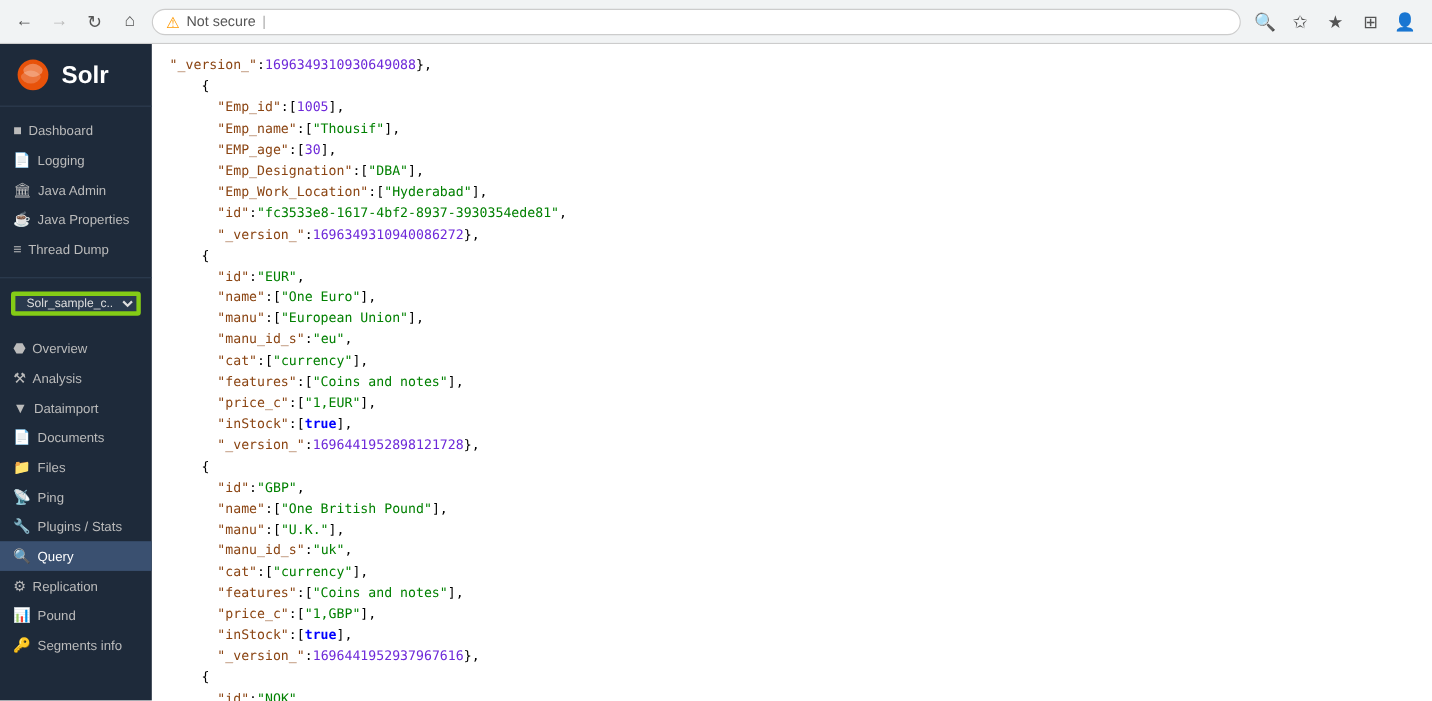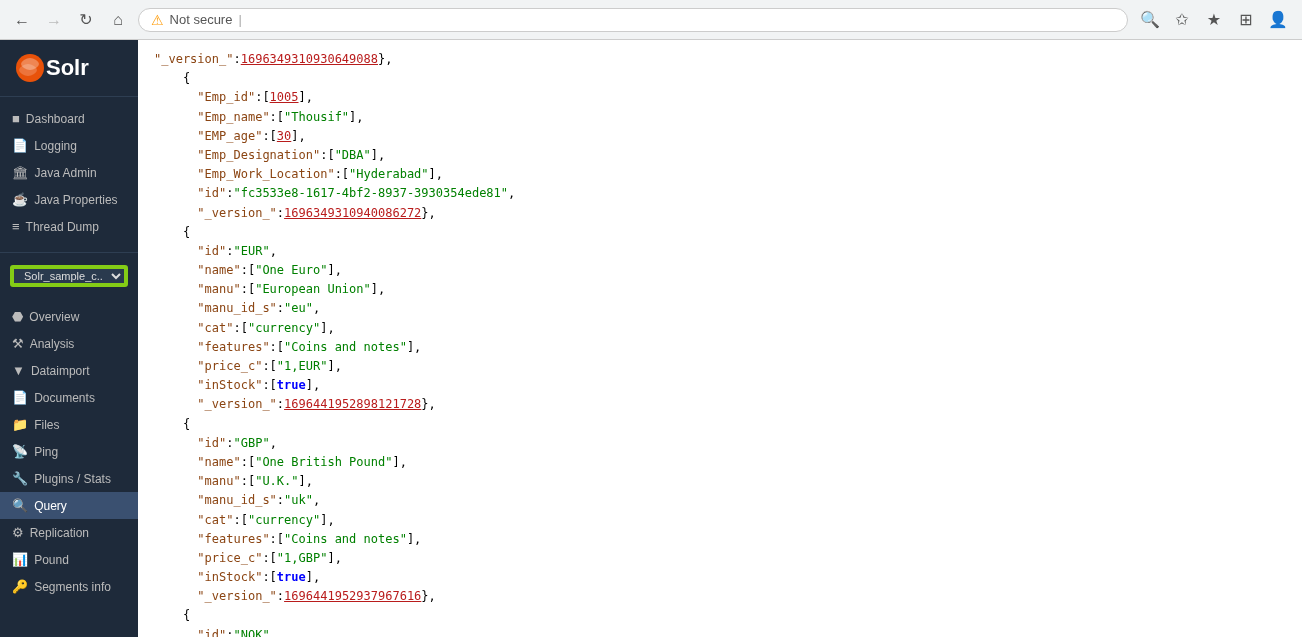--- a/index.html
+++ b/index.html
@@ -67,21 +67,21 @@
       color: #ccc;
       display: flex;
       flex-direction: column;
       flex-shrink: 0;
       overflow-y: auto;
     }
     .sidebar-logo {
       padding: 12px 14px;
       display: flex;
       align-items: center;
-      gap: 0;
+      gap: 10px;
       border-bottom: 1px solid #2e3e52;
       text-align: right;
     }
     .solr-logo-text {
       font-size: 22px;
       font-weight: bold;
       color: #fff;
     }
     .solr-logo-icon {
       width: 32px;
@@ -126,21 +126,21 @@
       background: #fff;
       padding: 10px 16px;
       font-family: monospace;
       font-size: 12px;
       line-height: 1.6;
     }
 
     
     .json-key { color: #8b4513; }
     .json-string { color: #008000; }
-    .json-number { color: #b91c1c; text-decoration: underline; }
+    .json-number { color: #6d28d9; }
     .json-bool { color: #0000ff; font-weight: bold; }
     pre { white-space: pre-wrap; word-wrap: break-word; }
   </style>
 </head>
 <body>
 
 <div class="browser-chrome">
   <button class="nav-btn">←</button>
   <button class="nav-btn disabled">→</button>
   <button class="nav-btn">↻</button>

